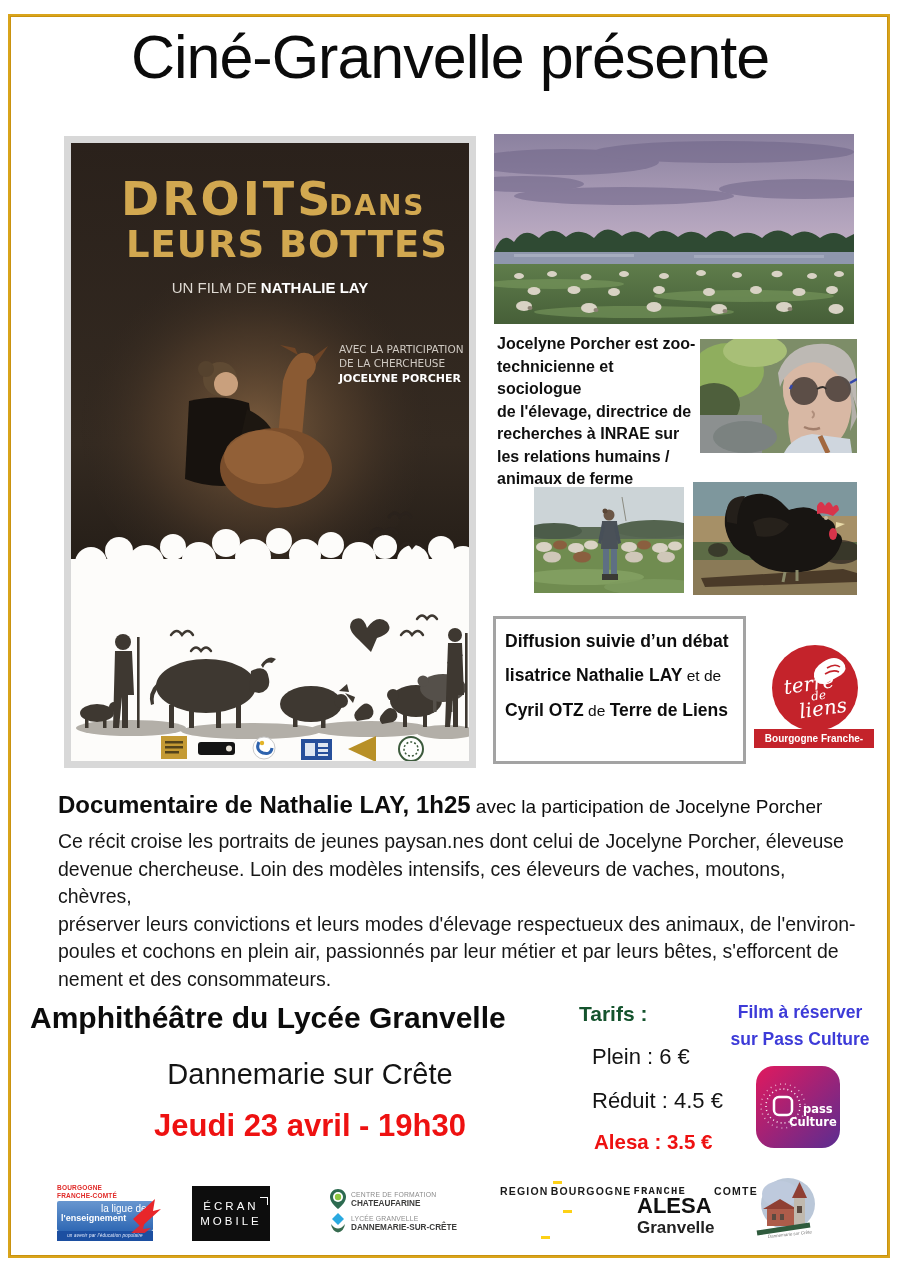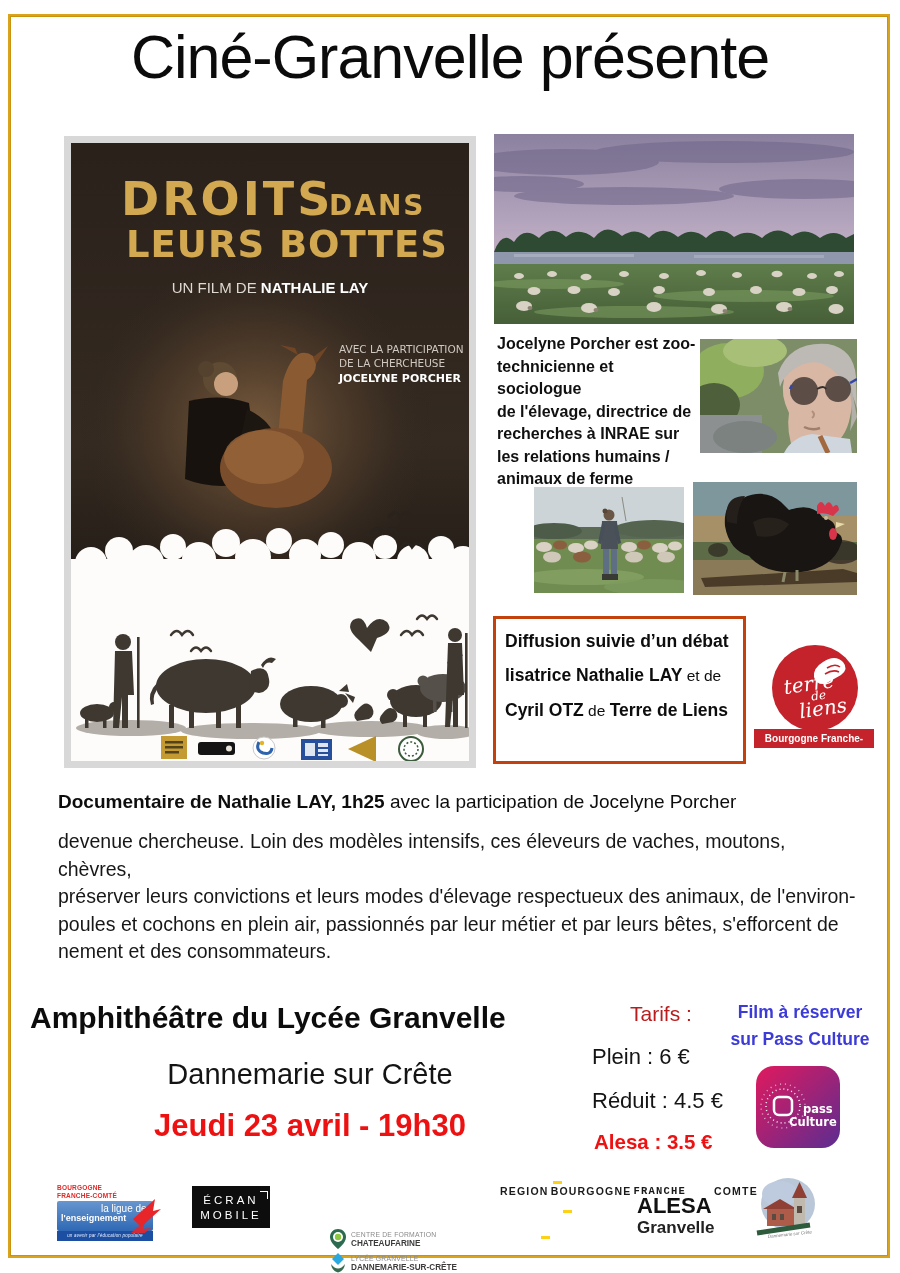--- a/index.html
+++ b/index.html
@@ -18,61 +18,61 @@
   .poster svg{display:block;width:100%;height:100%;}
   
   .photo{overflow:hidden;}
   .landscape{left:494px;top:134px;width:360px;height:190px;}
   .portrait{left:700px;top:339px;width:157px;height:114px;}
   .shepherd{left:534px;top:487px;width:150px;height:106px;}
   .rooster{left:693px;top:482px;width:164px;height:113px;}
   
   .bio{left:497px;top:333px;width:205px;font-size:16px;font-weight:bold;line-height:22.5px;color:#101010;}
   
-  .debate{left:493px;top:616px;width:253px;height:148px;border:3px solid #c2410c;box-sizing:border-box;
+  .debate{left:493px;top:616px;width:253px;height:148px;border:3px solid #a3a3a3;box-sizing:border-box;
           padding:5px 9px;font-size:17.5px;line-height:34px;color:#0d0d0d;background:#fff;}
   .debate b{font-weight:bold;}
   .debate .reg{font-size:15.5px;font-weight:normal;}
   
   .tdl-circle{left:771px;top:644px;width:88px;height:88px;}
   .tdl-band{left:754px;top:729px;width:120px;height:19px;background:#c4232b;color:#fff;
             font-size:10px;font-weight:bold;text-align:center;line-height:19px;}
   
   .doc-line{left:58px;top:791px;width:800px;font-size:19px;color:#0d0d0d;}
-  .doc-line b{font-size:19px;}
+  .doc-line b{font-size:24px;}
   .para{left:58px;top:828px;width:805px;font-size:19.5px;line-height:27.5px;color:#171717;}
   
   .venue{left:30px;top:1001px;width:560px;text-align:left;font-size:30px;font-weight:bold;color:#0c0c0c;}
   .city{left:30px;top:1058px;width:560px;text-align:center;font-size:29px;color:#141414;}
   .datetime{left:30px;top:1108px;width:560px;text-align:center;font-size:31px;font-weight:bold;color:#ee1111;}
   
-  .tarifs-label{left:630px;top:1002px;font-size:21px;font-weight:normal;color:#b91c1c;}
+  .tarifs-label{left:579px;top:1002px;font-size:21px;font-weight:bold;color:#14532d;}
   .tarif1{left:592px;top:1044px;font-size:22px;color:#141414;}
   .tarif2{left:592px;top:1088px;font-size:22px;color:#141414;}
   .tarif3{left:594px;top:1130px;font-size:20.5px;font-weight:bold;color:#ee1111;}
   
   .pass-note{left:730px;top:999px;width:140px;text-align:center;font-size:17.5px;font-weight:bold;
              color:#3d3bd8;line-height:27px;}
   .pass-logo{left:756px;top:1066px;width:84px;height:82px;}
   
   .ligue{left:57px;top:1184px;width:96px;}
   .ligue .red-top{color:#e02a28;font-size:6.5px;font-weight:bold;line-height:7.5px;letter-spacing:.2px;}
   .ligue .blue-box{position:relative;margin-top:2px;width:96px;height:30px;border-radius:2px;
       background:linear-gradient(180deg,#6796cf,#2f68b4);color:#fff;padding:3px 4px 0 4px;box-sizing:border-box;}
   .ligue .l1{font-size:10px;line-height:9px;padding-left:40px;}
   .ligue .l2{font-size:9px;font-weight:bold;line-height:10px;}
   .ligue .tagline{width:96px;height:10px;background:#1c4fa1;color:#eaf0ff;font-size:4.5px;
       font-style:italic;line-height:10px;text-align:center;letter-spacing:.2px;}
   .ligue svg.arrows{position:absolute;right:-10px;top:-8px;}
-  .ecran{left:192px;top:1186px;width:78px;height:42px;background:#0d0d0d;color:#fff;
+  .ecran{left:192px;top:1186px;width:78px;height:55px;background:#0d0d0d;color:#fff;
          display:flex;flex-direction:column;justify-content:center;align-items:center;gap:3px;}
   .ecran .w{font-size:11.5px;letter-spacing:3px;position:relative;}
   .ecran .bracket{position:absolute;right:-9px;top:-3px;width:7px;height:7px;
                   border-top:1.5px solid #fff;border-right:1.5px solid #fff;}
-  .formation{left:330px;top:1229px;width:150px;display:flex;flex-direction:column;gap:4px;}
+  .formation{left:330px;top:1189px;width:150px;display:flex;flex-direction:column;gap:4px;}
   .formation .row{display:flex;align-items:center;gap:5px;}
   .formation .t-small{font-size:6.8px;color:#8a8a8a;letter-spacing:.2px;line-height:8px;}
   .formation .t-bold{font-size:8.2px;color:#3c3c3b;font-weight:bold;line-height:9px;}
   .region-logo{left:500px;top:1186px;width:96px;display:flex;flex-direction:row;align-items:flex-start;
                gap:2px;position:absolute;}
   .region-logo .w{font-size:10.5px;font-weight:bold;color:#1a1a1a;letter-spacing:1.2px;line-height:11px;}
   .region-logo .dash{position:absolute;width:9px;height:3px;background:#fdd116;}
   .alesa{left:637px;top:1194px;}
   .alesa .a1{font-size:22px;font-weight:bold;color:#111;line-height:24px;}
   .alesa .a2{font-size:17px;font-weight:bold;color:#222;line-height:20px;}
@@ -407,20 +407,21 @@
       <text x="26" y="72" font-size="20">liens</text>
     </g>
   </svg>
 </div>
 <div class="abs tdl-band">Bourgogne Franche-Comté</div>
 
 <div class="abs doc-line">
   <b>Documentaire de Nathalie LAY, 1h25</b><span> avec la participation de Jocelyne Porcher</span>
 </div>
 <div class="abs para">
+  <div>Ce récit croise les portraits de jeunes paysan.nes dont celui de Jocelyne Porcher, éleveuse</div>
   <div>devenue chercheuse. Loin des modèles intensifs, ces éleveurs de vaches, moutons, chèvres,</div>
   <div>préserver leurs convictions et leurs modes d'élevage respectueux des animaux, de l'environ-</div>
   <div>poules et cochons en plein air, passionnés par leur métier et par leurs bêtes, s'efforcent de</div>
   <div>nement et des consommateurs.</div>
 </div>
 
 <div class="abs venue">Amphithéâtre du Lycée Granvelle</div>
 <div class="abs city">Dannemarie sur Crête</div>
 <div class="abs datetime">Jeudi 23 avril - 19h30</div>
 

